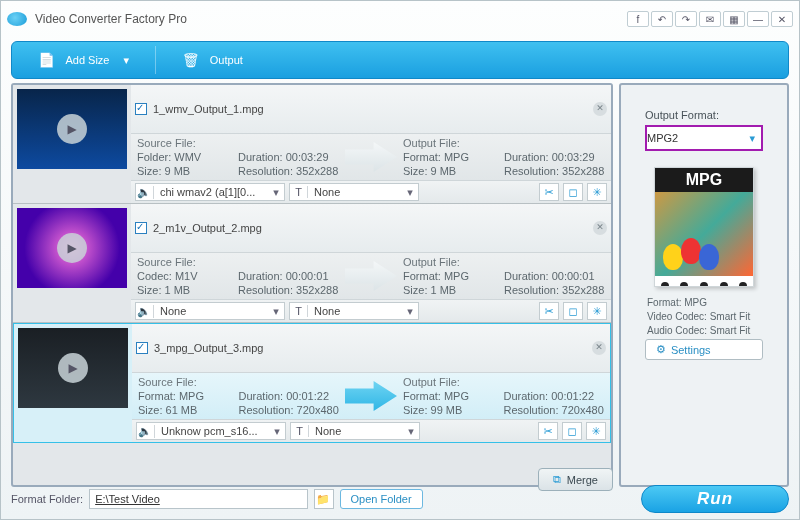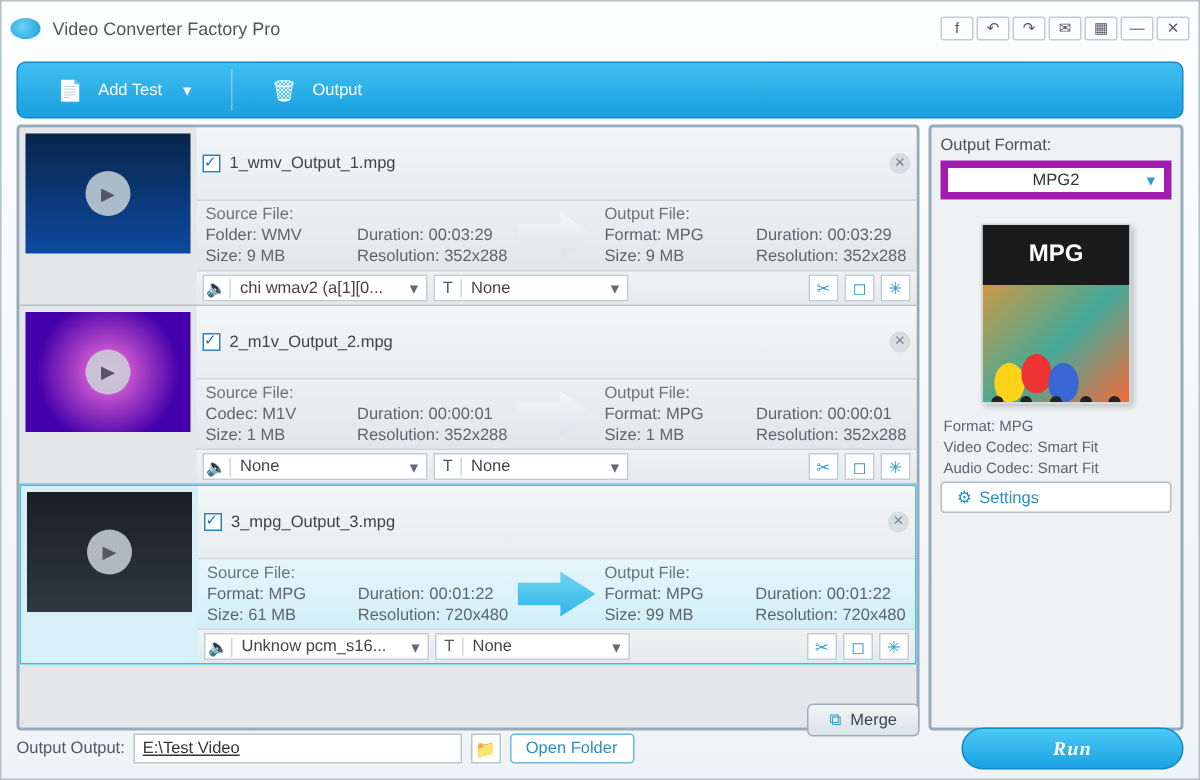--- a/index.html
+++ b/index.html
@@ -34,42 +34,42 @@
   .arrow{width:52px;height:30px;background:linear-gradient(#f4f7f8,#dce4e7);clip-path:polygon(0 25%,55% 25%,55% 0,100% 50%,55% 100%,55% 75%,0 75%);margin:0 6px;}
   .item.sel .arrow{background:linear-gradient(#6fd4f2,#2fb6e6);}
   .row3{display:flex;background:linear-gradient(#f0f3f4,#e4e9eb);border-top:1px solid #cfd6d9;padding:2px 4px;gap:4px;}
   .dd{display:flex;align-items:center;background:#fff;border:1px solid #c3ccd0;height:18px;cursor:pointer;}
   .dd .ddic{width:18px;text-align:center;color:#556;border-right:1px solid #d0d6da;}
   .dd .ddtxt{padding:0 6px;flex:1;color:#444;white-space:nowrap;overflow:hidden;}
   .dd .ddar{width:16px;text-align:center;color:#667;}
   .row3-spacer{flex:1;}
   .mini{width:20px;height:18px;border:1px solid #c3ccd0;background:#fff;color:#2a9bd4;display:flex;align-items:center;justify-content:center;cursor:pointer;font-size:11px;}
   .right-col{width:170px;display:flex;flex-direction:column;}
-  .of-box{border:2px solid #9ab;border-radius:3px;background:#eef2f4;flex:1;position:relative;padding:6px;}
+  .of-box{border:2px solid #9ab;border-radius:3px;background:#eef2f4;flex:1;position:relative;padding:24px;}
   .of-title{color:#485258;margin-bottom:4px;font-size:11px;}
-  .of-select{background:#fff;border:5px solid #a21caf;height:26px;display:flex;align-items:center;justify-content:center;color:#333;font-size:12px;position:relative;cursor:pointer;}
+  .of-select{background:#fff;border:2px solid #a21caf;height:26px;display:flex;align-items:center;color:#333;font-size:12px;position:relative;cursor:pointer;}
   .of-select .ddar{position:absolute;right:6px;color:#2a9bd4;}
   .preview{margin:16px auto 10px;width:100px;height:120px;background:#fff;border:1px solid #cfd6d9;box-shadow:2px 2px 4px rgba(0,0,0,.2);position:relative;overflow:hidden;}
-  .prev-top{height:40px;background:#1b1b1b;color:#fff;display:flex;align-items:center;justify-content:center;font-size:16px;font-weight:bold;}
+  .prev-top{height:24px;background:#1b1b1b;color:#fff;display:flex;align-items:center;justify-content:center;font-size:16px;font-weight:bold;}
   .prev-img{height:84px;background:linear-gradient(135deg,#c94,#4a9,#f63);position:relative;}
   .balloon{position:absolute;width:20px;height:26px;border-radius:50% 50% 46% 46%;bottom:6px;}
   .b1{left:8px;background:#ffd21a;}
   .b2{left:26px;background:#e33; bottom:12px;}
   .b3{left:44px;background:#3a66d6;}
   .holes{position:absolute;bottom:-4px;left:0;right:0;display:flex;justify-content:space-around;}
   .hole{width:8px;height:8px;background:#222;border-radius:50%;}
   .kv{color:#5c676d;margin:3px 2px;font-size:10px;}
   .settings-btn{align-self:flex-end;margin-top:auto;background:#fff;border:1px solid #b0bdc3;border-radius:3px;color:#2a8fc4;padding:3px 10px;display:flex;align-items:center;gap:5px;cursor:pointer;}
   .bottom{position:absolute;bottom:6px;left:10px;right:10px;display:flex;align-items:center;gap:6px;}
   .out-lbl{color:#556;}
   .out-inp{flex:1;max-width:360px;height:20px;border:1px solid #b8c4ca;background:#fff;padding:0 5px;display:flex;align-items:center;color:#333;text-decoration:underline;}
   .folder-ic{width:20px;height:20px;border:1px solid #b8c4ca;background:#fff;display:flex;align-items:center;justify-content:center;color:#c9a227;cursor:pointer;}
   .open-btn{border:1px solid #6cb8e0;background:#fff;color:#2a8fc4;border-radius:3px;padding:3px 10px;cursor:pointer;}
   .merge-btn{margin-left:auto;border:1px solid #9cb0ba;background:linear-gradient(#f0f4f5,#dbe3e7);border-radius:4px;padding:4px 14px;color:#3a4850;display:flex;align-items:center;gap:6px;cursor:pointer;position:absolute;right:186px;bottom:28px;}
-  .run-btn{width:148px;height:28px;background:linear-gradient(#4cc9f4,#1aa2e4);border:1px solid #0e88c9;border-radius:14px;color:#fff;font-size:13px;display:flex;align-items:center;justify-content:center;cursor:pointer;font-style:italic;font-weight:bold;letter-spacing:1px;font-family:Liberation Serif, serif;}
+  .run-btn{width:148px;height:28px;background:linear-gradient(#4cc9f4,#1aa2e4);border:1px solid #0e88c9;border-radius:14px;color:#fff;font-size:17px;display:flex;align-items:center;justify-content:center;cursor:pointer;font-style:italic;font-weight:bold;letter-spacing:1px;}
   .thumb.t1{background:linear-gradient(#08254a,#0d4aa0);}
   .thumb.t2{background:radial-gradient(circle,#f7d,#40a 70%);}
   .thumb.t3{background:linear-gradient(#1a1f24,#2e3840);}
 </style>
 </head>
 <body>
 
 <div class="win">
   <div class="titlebar">
     <div class="logo"></div>
@@ -81,21 +81,21 @@
       <div class="tb-btn">✉</div>
       <div class="tb-btn">▦</div>
       <div class="tb-btn">—</div>
       <div class="tb-btn">✕</div>
     </div>
   </div>
 
   <div class="toolbar">
     <div class="toolbar-btn">
       <span class="ic">📄</span>
-      <span>Add Test</span>
+      <span>Add Size</span>
       <span style="margin-left:14px">▾</span>
     </div>
     <div class="sep"></div>
     <div class="toolbar-btn">
       <span class="ic">🗑</span>
       <span>Output</span>
     </div>
     <div class="toolbar-spacer"></div>
   </div>
 
@@ -288,21 +288,21 @@
       </div>
     </div>
   </div>
 
   <div class="merge-btn">
     <span style="color:#2a9bd4">⧉</span>
     <span>Merge</span>
   </div>
 
   <div class="bottom">
-    <span class="out-lbl">Output Output:</span>
+    <span class="out-lbl">Format Folder:</span>
     <div class="out-inp">
       <span>E:\Test Video</span>
     </div>
     <div class="folder-ic">
         <span>📁</span>
       </div>
     <div class="open-btn">Open Folder</div>
     <div style="flex:1"></div>
     <div class="run-btn">Run</div>
   </div>

